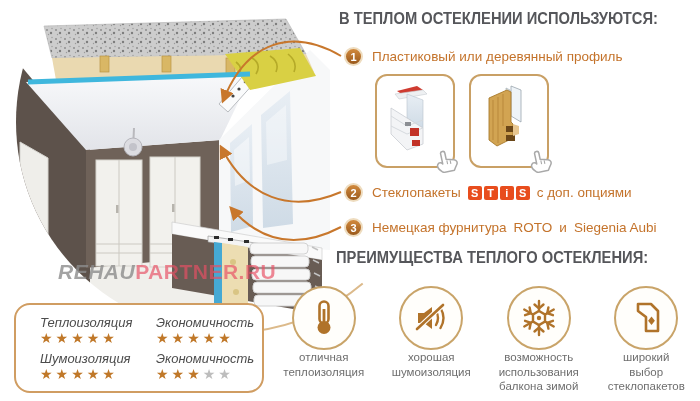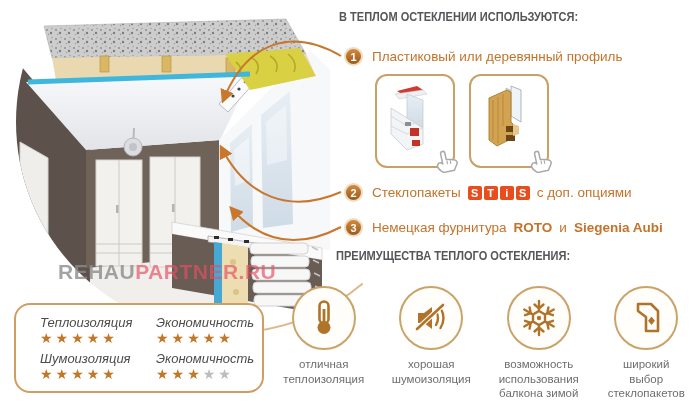--- a/index.html
+++ b/index.html
@@ -4,64 +4,64 @@
 <style>
   html,body{margin:0;padding:0;background:#fff;}
   .canvas{position:relative;width:700px;height:401px;background:#fff;overflow:hidden;
           font-family:"Liberation Sans",sans-serif;}
 
   
   .illu{position:absolute;left:0;top:0;z-index:0;}
 
   .watermark{position:absolute;left:58px;top:260px;z-index:2;font-size:21px;font-weight:bold;
              letter-spacing:.5px;white-space:nowrap;}
-  .watermark .wm-gray{color:rgba(140,140,140,.8);}
+  .watermark .wm-gray{color:rgba(140,140,140,.8);font-style:italic;}
   .watermark .wm-red{color:rgba(232,80,100,.68);}
 
   
   .ratings{position:absolute;left:14px;top:303px;width:250px;height:90px;background:#fff;
            border:2px solid #d09d62;border-radius:16px;z-index:6;box-sizing:border-box;
            display:grid;grid-template-columns:116px auto;padding:10px 6px 6px 24px;row-gap:2px;}
   .rating-label{font-style:italic;font-size:13px;color:#4c4c4c;margin-bottom:1px;}
   .stars{font-size:14px;line-height:15px;}
   .star{margin-right:3px;}
   .star.on{color:#c07829;}
   .star.off{color:#bdbdbd;}
 
   
-  .h1,.h2{position:absolute;color:#55565a;font-weight:bold;font-size:12px;white-space:nowrap;z-index:5;}
+  .h1,.h2{position:absolute;color:#55565a;font-weight:bold;font-size:16px;white-space:nowrap;z-index:5;}
   .h1{left:339px;top:10px;}
   .h2{left:336px;top:249px;}
   .squeeze{display:inline-block;transform:scaleX(.92);transform-origin:left center;}
 
   .item{position:absolute;display:flex;align-items:center;gap:9px;z-index:5;}
   .item1{left:344px;top:47px;}
   .item2{left:344px;top:183px;}
   .item3{left:344px;top:218px;}
   .badge{width:19px;height:19px;border-radius:50%;box-sizing:border-box;flex:0 0 auto;
          background:linear-gradient(180deg,#d28a3d,#9a591c);border:2px solid #eedcbf;
          color:#fff;font-size:11px;font-weight:bold;display:flex;align-items:center;justify-content:center;}
   .item-text{font-size:13.5px;color:#c4732b;white-space:nowrap;}
-  .item-text b{font-weight:bold;}
+  .item-text b{font-weight:normal;}
   .rich{display:flex;align-items:center;gap:7px;}
   .stis{display:inline-flex;gap:2px;}
   .stis span{width:14px;height:14px;background:#e84d1d;border-radius:2px;color:#fff;
              font-weight:bold;font-size:11px;display:flex;align-items:center;justify-content:center;}
 
   .cards{position:absolute;left:375px;top:74px;display:flex;gap:14px;z-index:5;}
   .card{width:80px;height:94px;box-sizing:border-box;border:2px solid #c9a065;border-radius:12px;
         background:#fff;position:relative;cursor:pointer;}
   .card svg.profile{position:absolute;left:6px;top:6px;}
   .hand{position:absolute;right:-5px;bottom:-7px;}
 
   .advantages{position:absolute;left:270px;top:286px;width:430px;display:flex;z-index:5;}
   .adv{width:107.5px;display:flex;flex-direction:column;align-items:center;}
   .adv-circle{width:60px;height:60px;border-radius:50%;border:2px solid #c9a469;background:#fffefb;
               display:flex;align-items:center;justify-content:center;box-sizing:content-box;}
-  .adv-label{margin-top:7px;font-size:11.5px;line-height:1.28;color:#6e6e6e;text-align:center;
+  .adv-label{font-size:11.5px;line-height:1.28;color:#6e6e6e;text-align:center;
              white-space:pre-line;}
 
   .arrows{position:absolute;left:0;top:0;z-index:3;pointer-events:none;}
 </style>
 </head>
 <body>
 
 <div class="canvas">
 
   <svg class="illu" width="440" height="401" viewBox="0 0 440 401">

